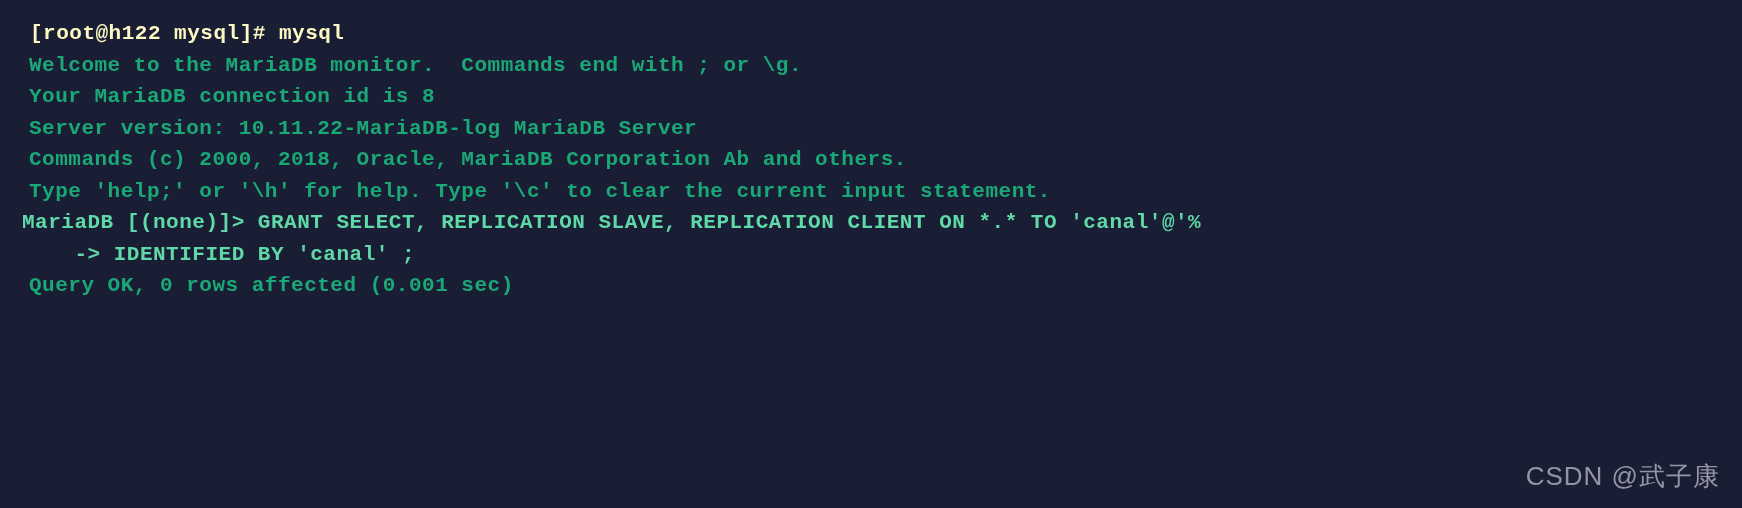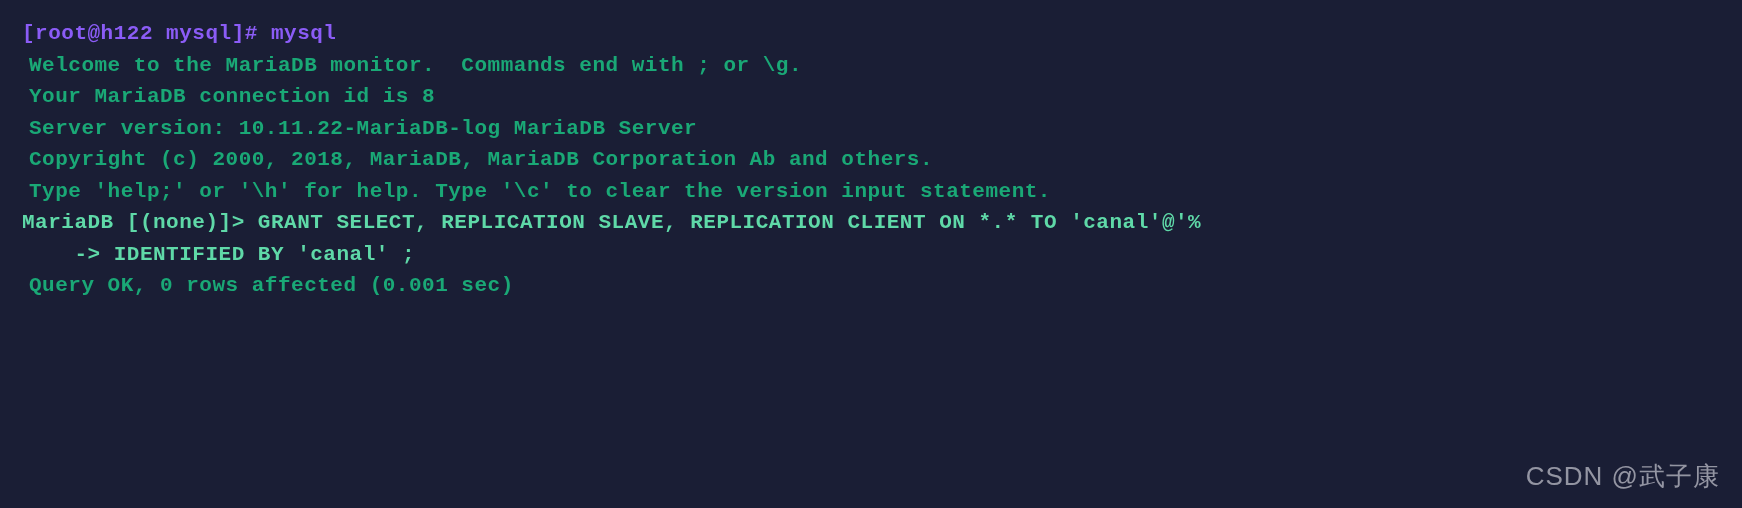--- a/index.html
+++ b/index.html
@@ -17,21 +17,22 @@
       width: 1742px;
       height: 508px;
       position: relative;
       overflow: hidden;
       letter-spacing: 0.5px;
     }
     .line {
       white-space: pre;
     }
     .prompt-line {
-      color: #8b5cf6;
+      color: #fef9c3;
+      margin-left: 8px;
     }
     .output-line {
       color: #1aa876;
       margin-left: 7px;
     }
     .sql-line {
       color: #5fd9a8;
     }
     .watermark {
       position: absolute;
@@ -47,22 +48,22 @@
   </style>
 </head>
 <body>
 
 <div>
   <div class="line prompt-line">[root@h122 mysql]# mysql</div>
   <div class="line output-line">Welcome to the MariaDB monitor.  Commands end with ; or \g.</div>
   <div class="line output-line">Your MariaDB connection id is 8</div>
   <div class="line output-line">Server version: 10.11.22-MariaDB-log MariaDB Server</div>
   <div class="line output-line"></div>
-  <div class="line output-line">Copyright (c) 2000, 2018, MariaDB, MariaDB Corporation Ab and others.</div>
+  <div class="line output-line">Commands (c) 2000, 2018, Oracle, MariaDB Corporation Ab and others.</div>
   <div class="line output-line"></div>
-  <div class="line output-line">Type 'help;' or '\h' for help. Type '\c' to clear the version input statement.</div>
+  <div class="line output-line">Type 'help;' or '\h' for help. Type '\c' to clear the current input statement.</div>
   <div class="line output-line"></div>
   <div class="line sql-line">MariaDB [(none)]&gt; GRANT SELECT, REPLICATION SLAVE, REPLICATION CLIENT ON *.* TO 'canal'@'%</div>
   <div class="line sql-line">    -&gt; IDENTIFIED BY 'canal' ;</div>
   <div class="line output-line">Query OK, 0 rows affected (0.001 sec)</div>
 </div>
 
 <div class="watermark">CSDN @武子康</div>
 
 </body></html>

